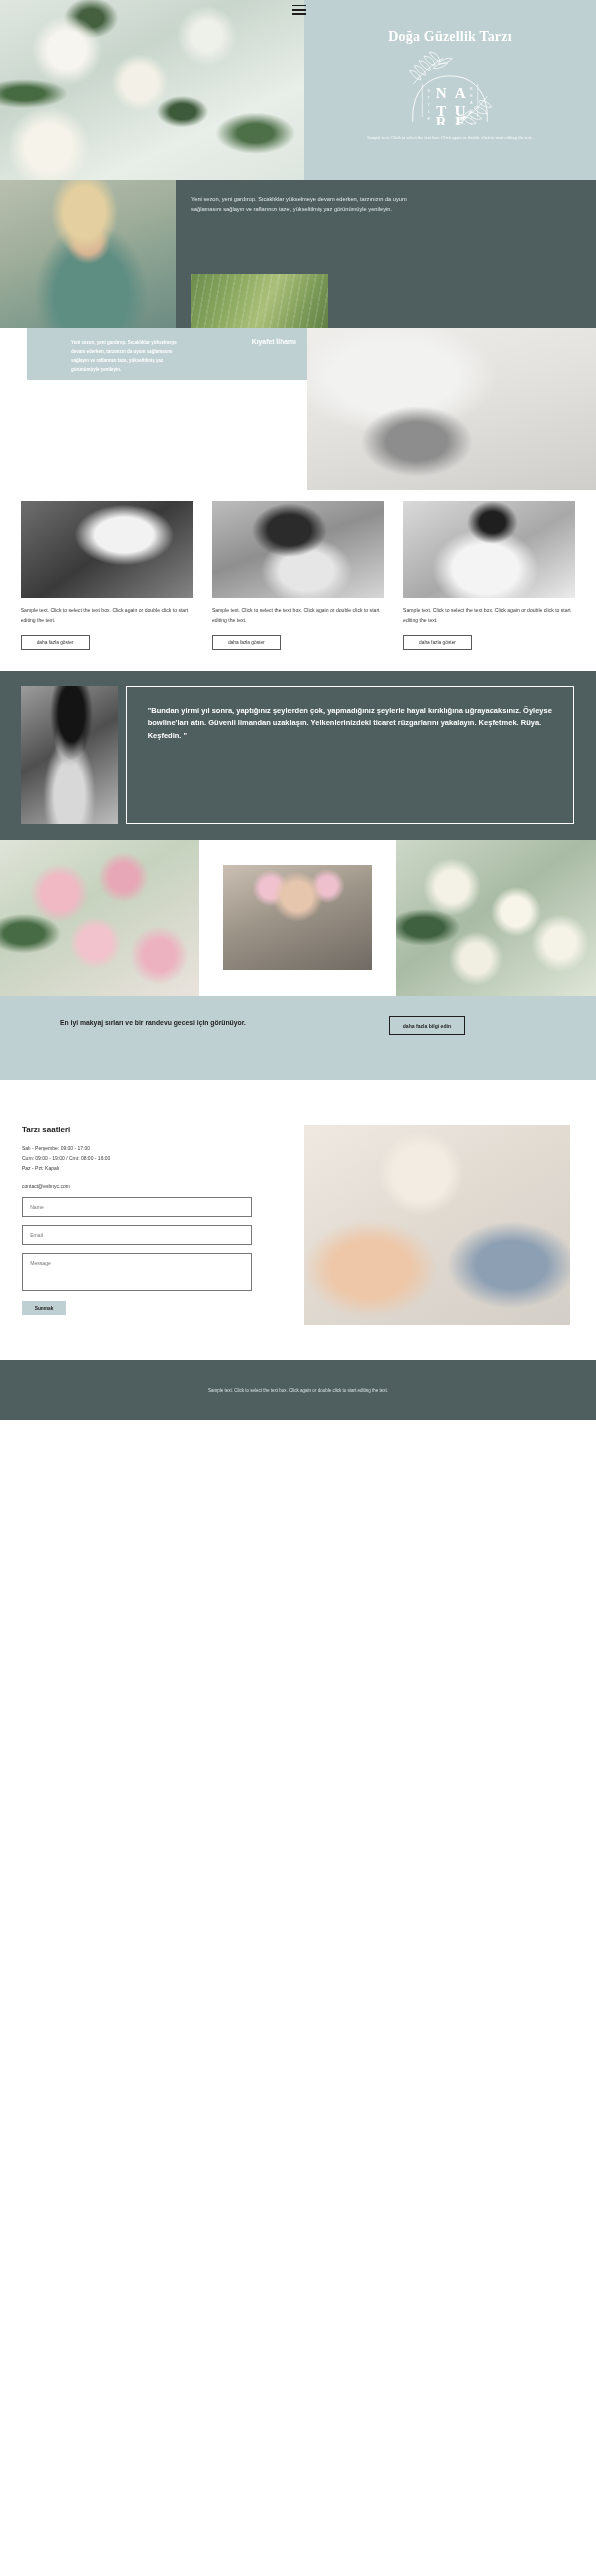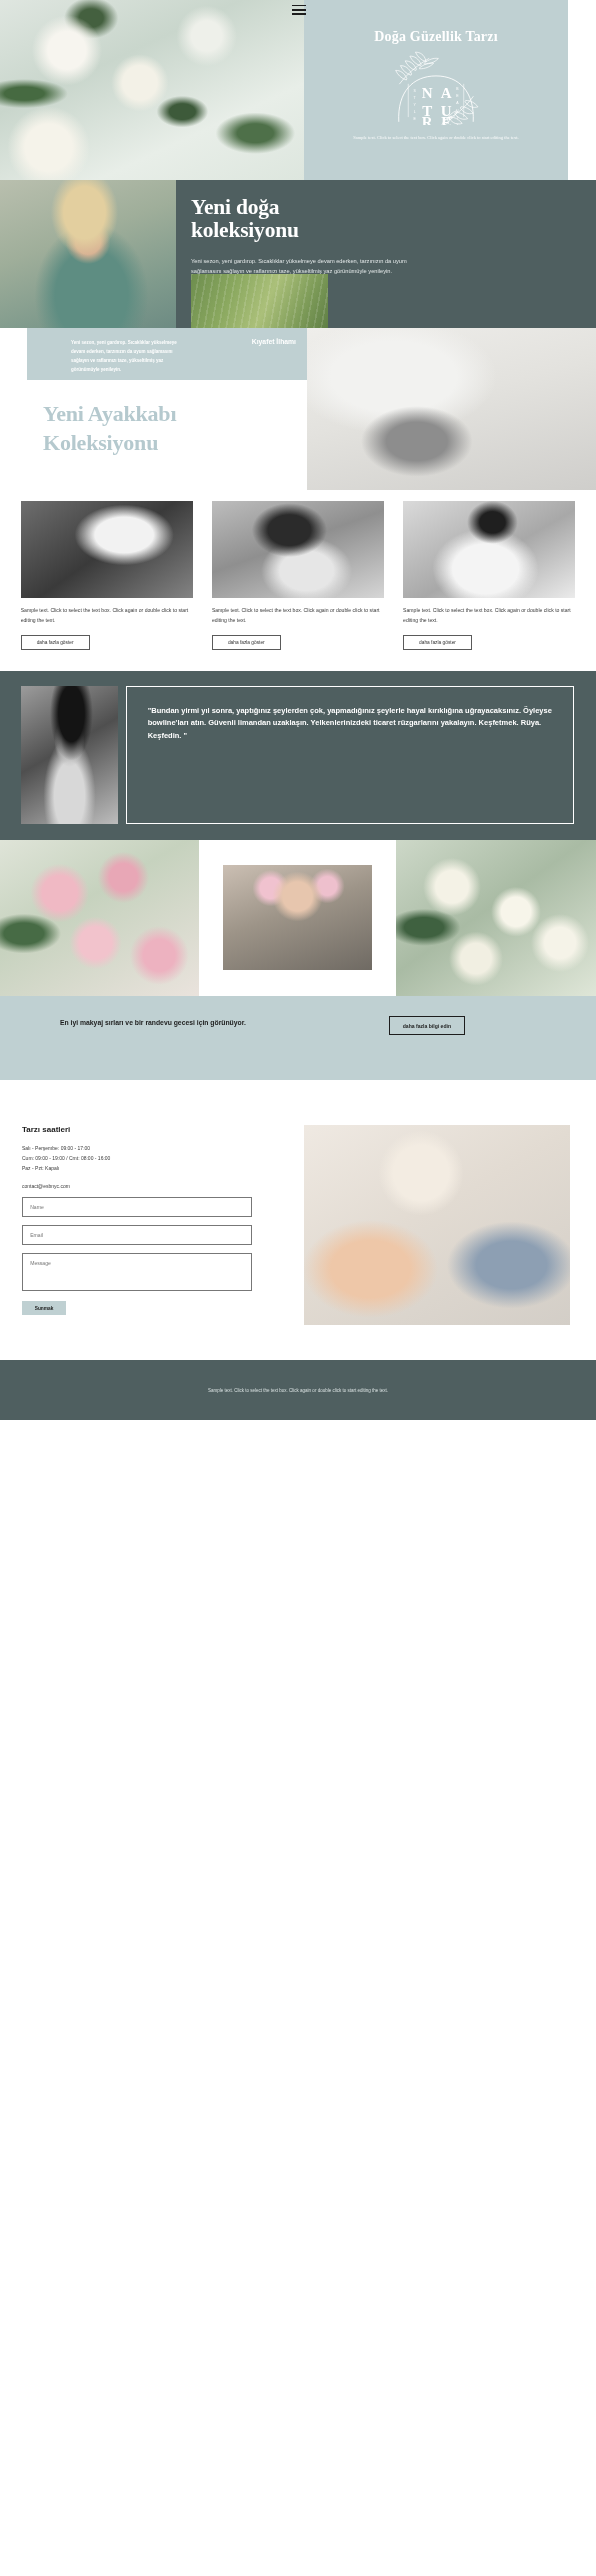--- a/index.html
+++ b/index.html
@@ -100,21 +100,21 @@
       radial-gradient(circle at 44% 24%, #c9a07a 0 8%, rgba(201,160,122,0) 12%),
       radial-gradient(ellipse at 25% 72%, #eec7a8 0 14%, rgba(238,199,168,0) 24%),
       radial-gradient(ellipse at 78% 70%, #8d9fb3 0 12%, rgba(141,159,179,0) 22%),
       linear-gradient(150deg, #efe9e2 0%, #e2dbd2 45%, #d3cec7 100%);
   }
 
   
   .hero { position: relative; height: 180px; }
   .hero-img { position: absolute; left: 0; top: 0; width: 304px; height: 180px; }
   .hero-panel {
-    position: absolute; left: 304px; top: 0; width: 264px; height: 180px;
+    position: absolute; left: 304px; top: 0; width: 292px; height: 180px;
     background: #bfd0d2;
   }
   .burger {
     position: absolute; left: 292px; top: 4.8px; width: 13.5px; height: 10.3px;
     display: flex; flex-direction: column; justify-content: space-between; z-index: 5;
   }
   .burger span { display: block; height: 1.6px; background: #1d1d1d; width: 100%; }
   .hero-title {
     position: absolute; left: 0; right: 0; top: 29px;
     text-align: center; color: #ffffff;
@@ -305,36 +305,31 @@
     <div class="burger">
       <span></span>
         <span></span>
         <span></span>
     </div>
   </section>
 
   <section class="sec2">
     <div class="photo ph-hat-woman sec2-img"></div>
     <div class="sec2-body">
-      <h2 class="sec2-title">
-        <span>Yeni doğa</span><br>
-        <span>koleksiyonu</span>
-      </h2>
       <p class="sec2-text">Yeni sezon, yeni gardırop. Sıcaklıklar yükselmeye devam ederken, tarzınızın da uyum sağlamasını sağlayın ve raflarınızı taze, yükseltilmiş yaz görünümüyle yenileyin.</p>
       <div class="photo ph-leaf-macro sec2-leaf"></div>
     </div>
   </section>
 
   <section class="sec3">
     <div class="photo ph-sneakers sec3-shoes"></div>
     <div class="sec3-band">
       <p class="sec3-band-text">Yeni sezon, yeni gardırop. Sıcaklıklar yükselmeye devam ederken, tarzınızın da uyum sağlamasını sağlayın ve raflarınızı taze, yükseltilmiş yaz görünümüyle yenileyin.</p>
       <span class="sec3-band-label">Kıyafet İlhamı</span>
     </div>
-    <h2 class="sec3-heading">Yeni Ayakkabı Koleksiyonu</h2>
   </section>
 
   <section class="sec4">
     <div class="cards">
       <div class="card">
         <div class="photo ph-bw-1 card-img"></div>
         <p class="card-text">Sample text. Click to select the text box. Click again or double click to start editing the text.</p>
         <button class="card-btn">daha fazla göster</button>
       </div>
       <div class="card">

